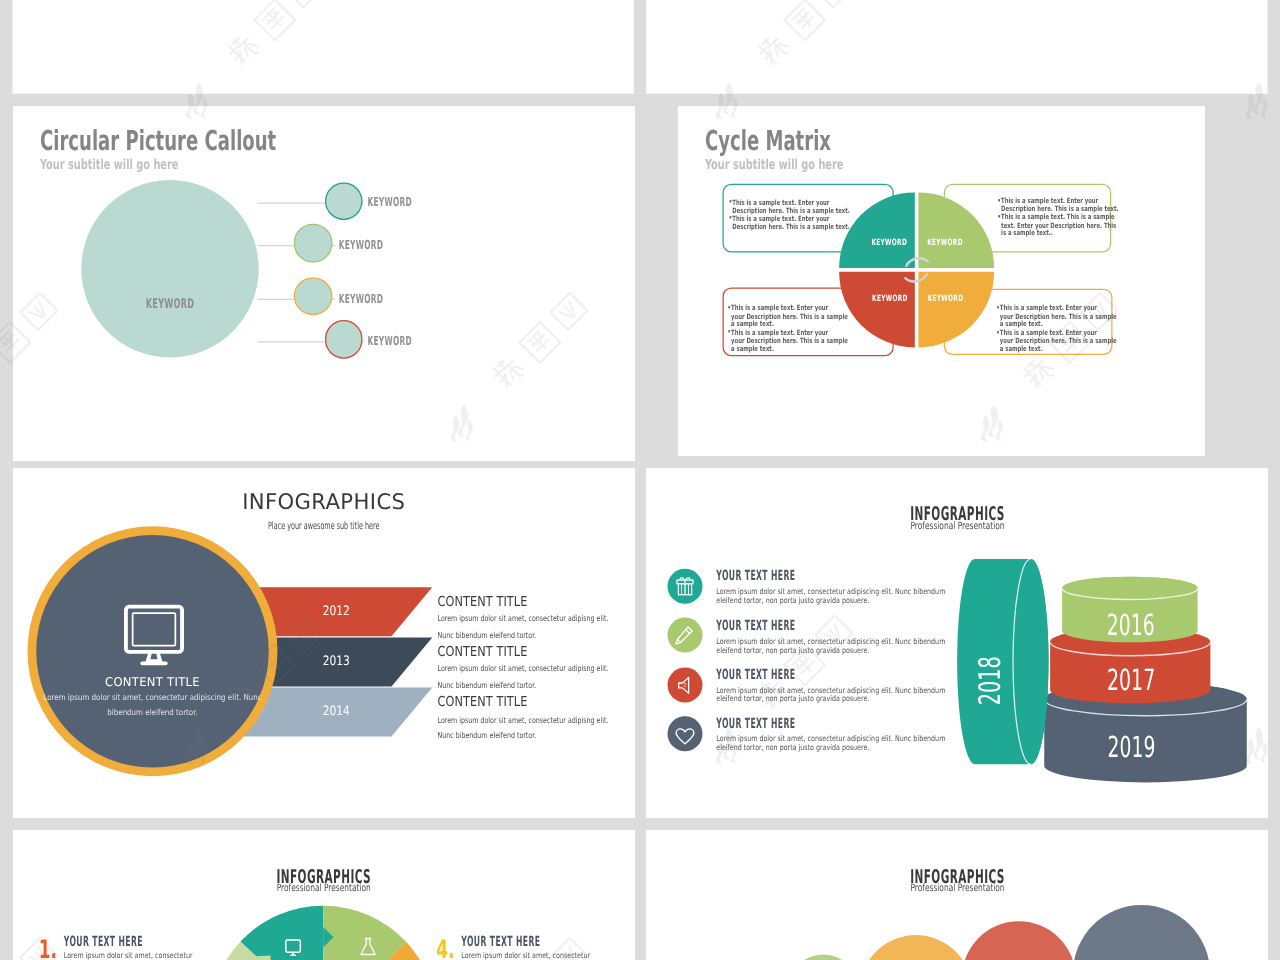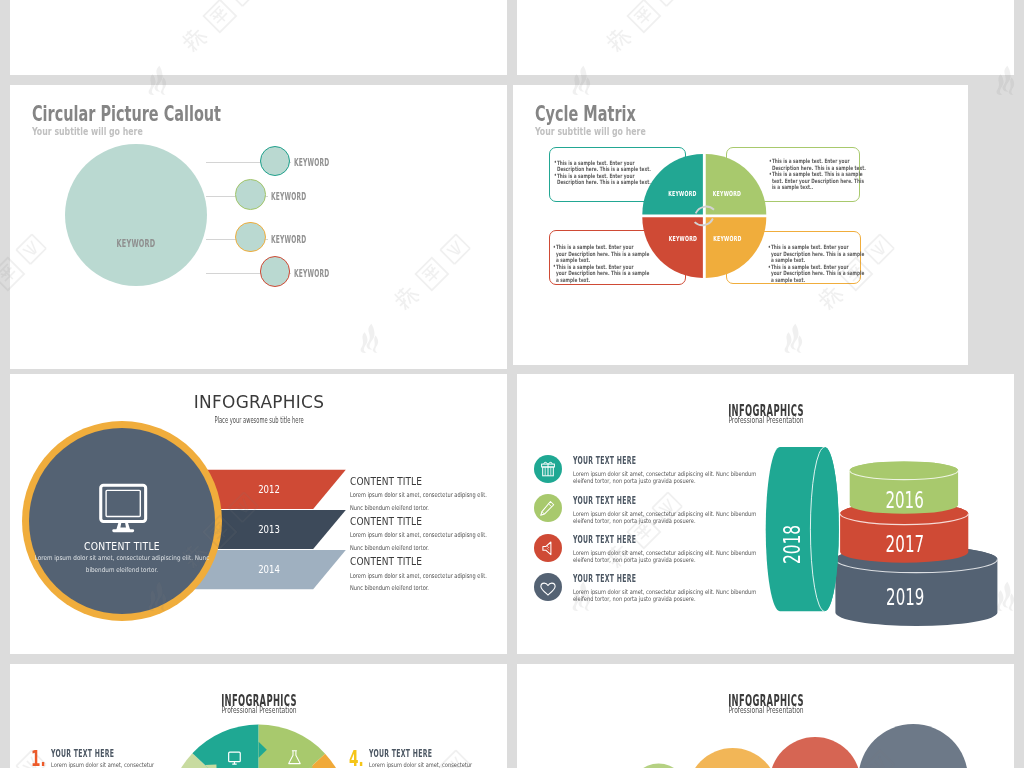--- a/index.html
+++ b/index.html
@@ -4,21 +4,21 @@
 <title>Infographic slide previews</title>
 <style>
 html,body{margin:0;padding:0;}
 body{width:1024px;height:768px;background:#dcdcdc;overflow:hidden;
      font-family:"DejaVu Sans",sans-serif;}
 .grid{position:absolute;left:0;top:0;width:1024px;height:768px;}
 .card{position:absolute;background:#fff;overflow:hidden;will-change:transform;}
 .c1{left:10px;top:-195px;width:497px;height:270px;}
 .c2{left:517px;top:-195px;width:497px;height:270px;}
 .c3{left:10px;top:85px;width:497px;height:284px;}
-.c4{left:513px;top:85px;width:455px;height:280px;}
+.c4{left:542px;top:85px;width:421px;height:280px;}
 .c5{left:10px;top:374px;width:497px;height:280px;}
 .c6{left:517px;top:374px;width:497px;height:280px;}
 .c7{left:10px;top:664px;width:497px;height:280px;}
 .c8{left:517px;top:664px;width:497px;height:280px;}
 .wmwrap{position:absolute;left:0;top:0;width:1024px;height:768px;pointer-events:none;z-index:60;mix-blend-mode:difference;opacity:0.062;}
 
 
 .sl-title{position:absolute;left:21.5px;top:16.5px;font-size:22px;font-weight:bold;color:#858585;
   font-stretch:condensed;white-space:nowrap;transform:scaleX(0.73);transform-origin:0 50%;line-height:24px;}
 .sl-sub{position:absolute;left:21.5px;top:40px;font-size:11px;font-weight:bold;color:#c0c0c0;

